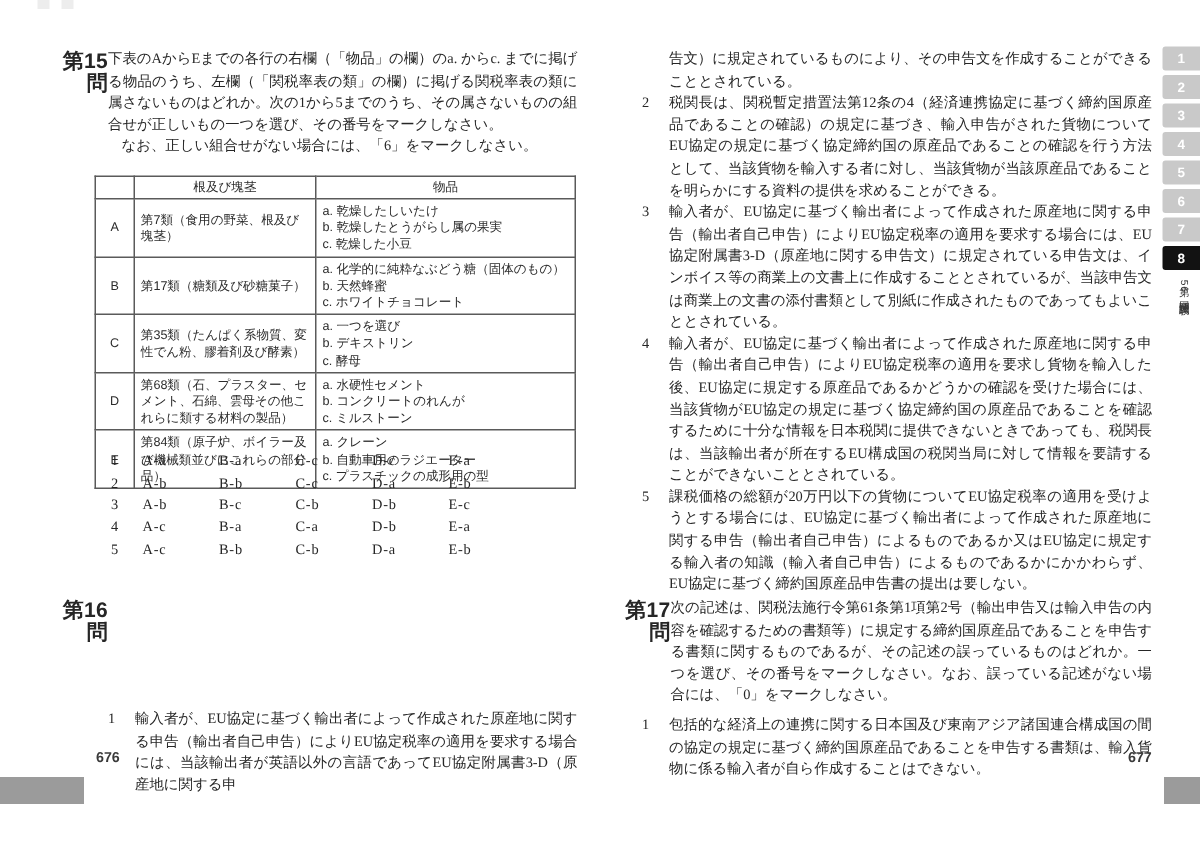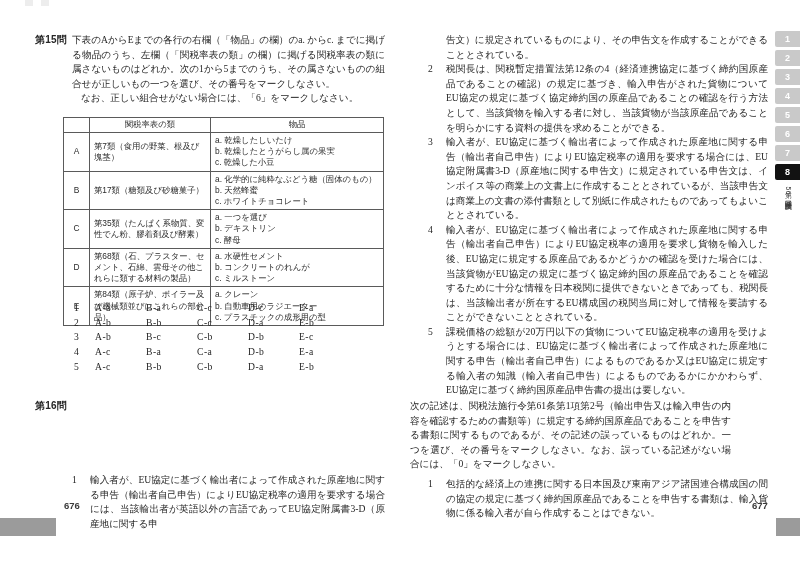--- a/index.html
+++ b/index.html
@@ -6,21 +6,21 @@
   html,body { width:800px; height:567px; background:#ffffff; overflow:hidden;
               font-family:"Liberation Serif", serif; color:#262626; }
   .sheet { position:relative; width:800px; height:567px; background:#fff; }
 
   
   .corner-mark { position:absolute; background:#ededed; }
 
   
   .qblock { position:absolute; display:flex; }
   .qlabel { flex:0 0 37px; font-family:"Liberation Sans", sans-serif; font-weight:bold;
-            font-size:10px; line-height:14.6px; letter-spacing:0.2px; }
+            font-size:14px; line-height:14.6px; letter-spacing:0.2px;text-align:right; }
   .qbody  { text-align:justify; font-size:9.6px; line-height:14.6px; }
   .qnote  { text-indent:9px; }
   .run    { display:inline; }
 
   
   .item { display:flex; margin-top:0; }
   .inum { flex:0 0 18px; font-size:9.6px; line-height:14.6px; text-align:left; }
   .itxt { text-align:justify; font-size:9.6px; line-height:14.6px; flex:1; }
 
   
@@ -69,21 +69,21 @@
     <div class="qbody" style="width:313px;">
       <p>下表のAからEまでの各行の右欄（「物品」の欄）のa. からc. までに掲げる物品のうち、左欄（「関税率表の類」の欄）に掲げる関税率表の類に属さないものはどれか。次の1から5までのうち、その属さないものの組合せが正しいもの一つを選び、その番号をマークしなさい。</p>
       <p class="qnote">なお、正しい組合せがない場合には、「6」をマークしなさい。</p>
     </div>
   </div>
 
   <table class="tariff">
     <tbody>
         <tr>
       <th></th>
-      <th>関税率表の類</th>
+      <th>根及び塊茎</th>
       <th>物品</th>
     </tr>
     <tr>
       <td class="key">A</td>
       <td class="cat">第7類（食用の野菜、根及び塊茎）</td>
       <td class="goods">
         <div>a. 乾燥したしいたけ</div>
         <div>b. 乾燥したとうがらし属の果実</div>
         <div>c. 乾燥した小豆</div>
       </td>
@@ -186,20 +186,21 @@
       <div class="inum">4</div>
       <div class="itxt">輸入者が、EU協定に基づく輸出者によって作成された原産地に関する申告（輸出者自己申告）によりEU協定税率の適用を要求し貨物を輸入した後、EU協定に規定する原産品であるかどうかの確認を受けた場合には、当該貨物がEU協定の規定に基づく協定締約国の原産品であることを確認するために十分な情報を日本税関に提供できないときであっても、税関長は、当該輸出者が所在するEU構成国の税関当局に対して情報を要請することができないこととされている。</div>
     </div>
     <div class="item" style="margin-left:18px;">
       <div class="inum">5</div>
       <div class="itxt">課税価格の総額が20万円以下の貨物についてEU協定税率の適用を受けようとする場合には、EU協定に基づく輸出者によって作成された原産地に関する申告（輸出者自己申告）によるものであるか又はEU協定に規定する輸入者の知識（輸入者自己申告）によるものであるかにかかわらず、EU協定に基づく締約国原産品申告書の提出は要しない。</div>
     </div>
   </div>
 
   <div class="qblock" style="left:410px; top:399px; width:358px;">
+    <div class="qlabel">第17問</div>
     <div class="qbody" style="width:321px;">
       <p class="run">次の記述は、関税法施行令第61条第1項第2号（輸出申告又は輸入申告の内容を確認するための書類等）に規定する締約国原産品であることを申告する書類に関するものであるが、その記述の誤っているものはどれか。一つを選び、その番号をマークしなさい。なお、誤っている記述がない場合には、「0」をマークしなさい。</p>
     </div>
   </div>
 
   <div class="item" style="position:absolute; left:428px; top:477px; width:340px;">
     <div class="inum">1</div>
     <div class="itxt">包括的な経済上の連携に関する日本国及び東南アジア諸国連合構成国の間の協定の規定に基づく締約国原産品であることを申告する書類は、輸入貨物に係る輸入者が自ら作成することはできない。</div>
   </div>
 

